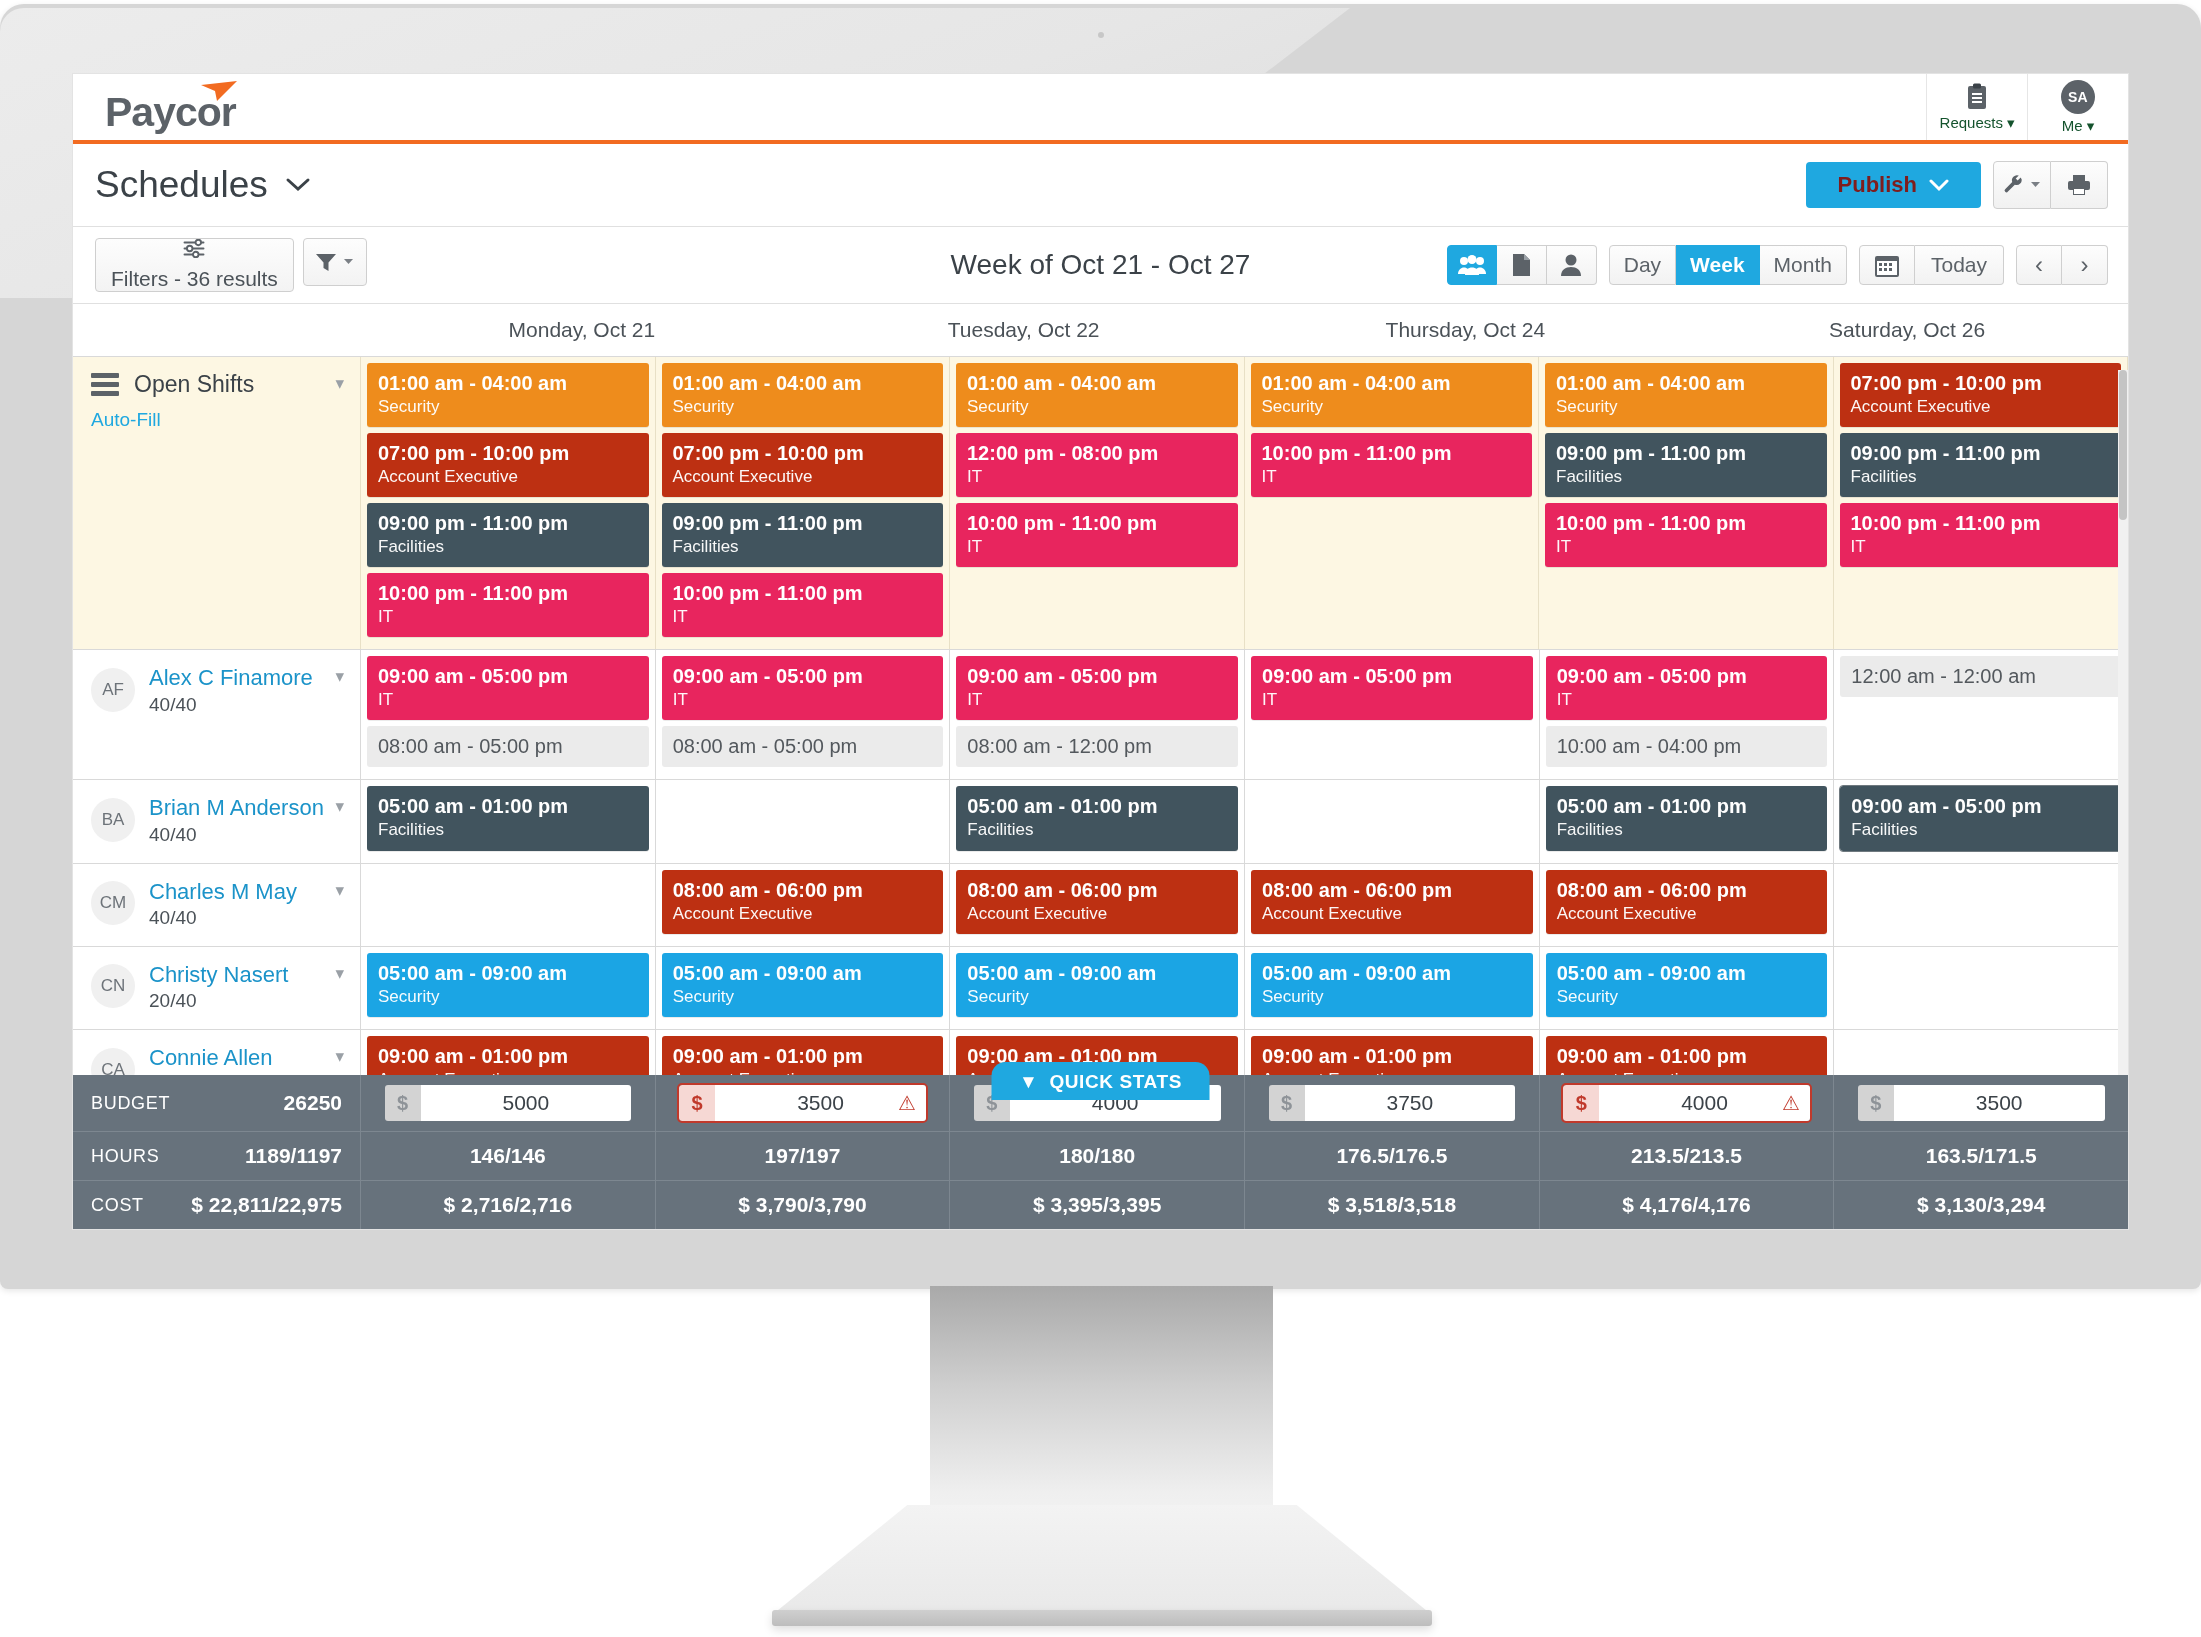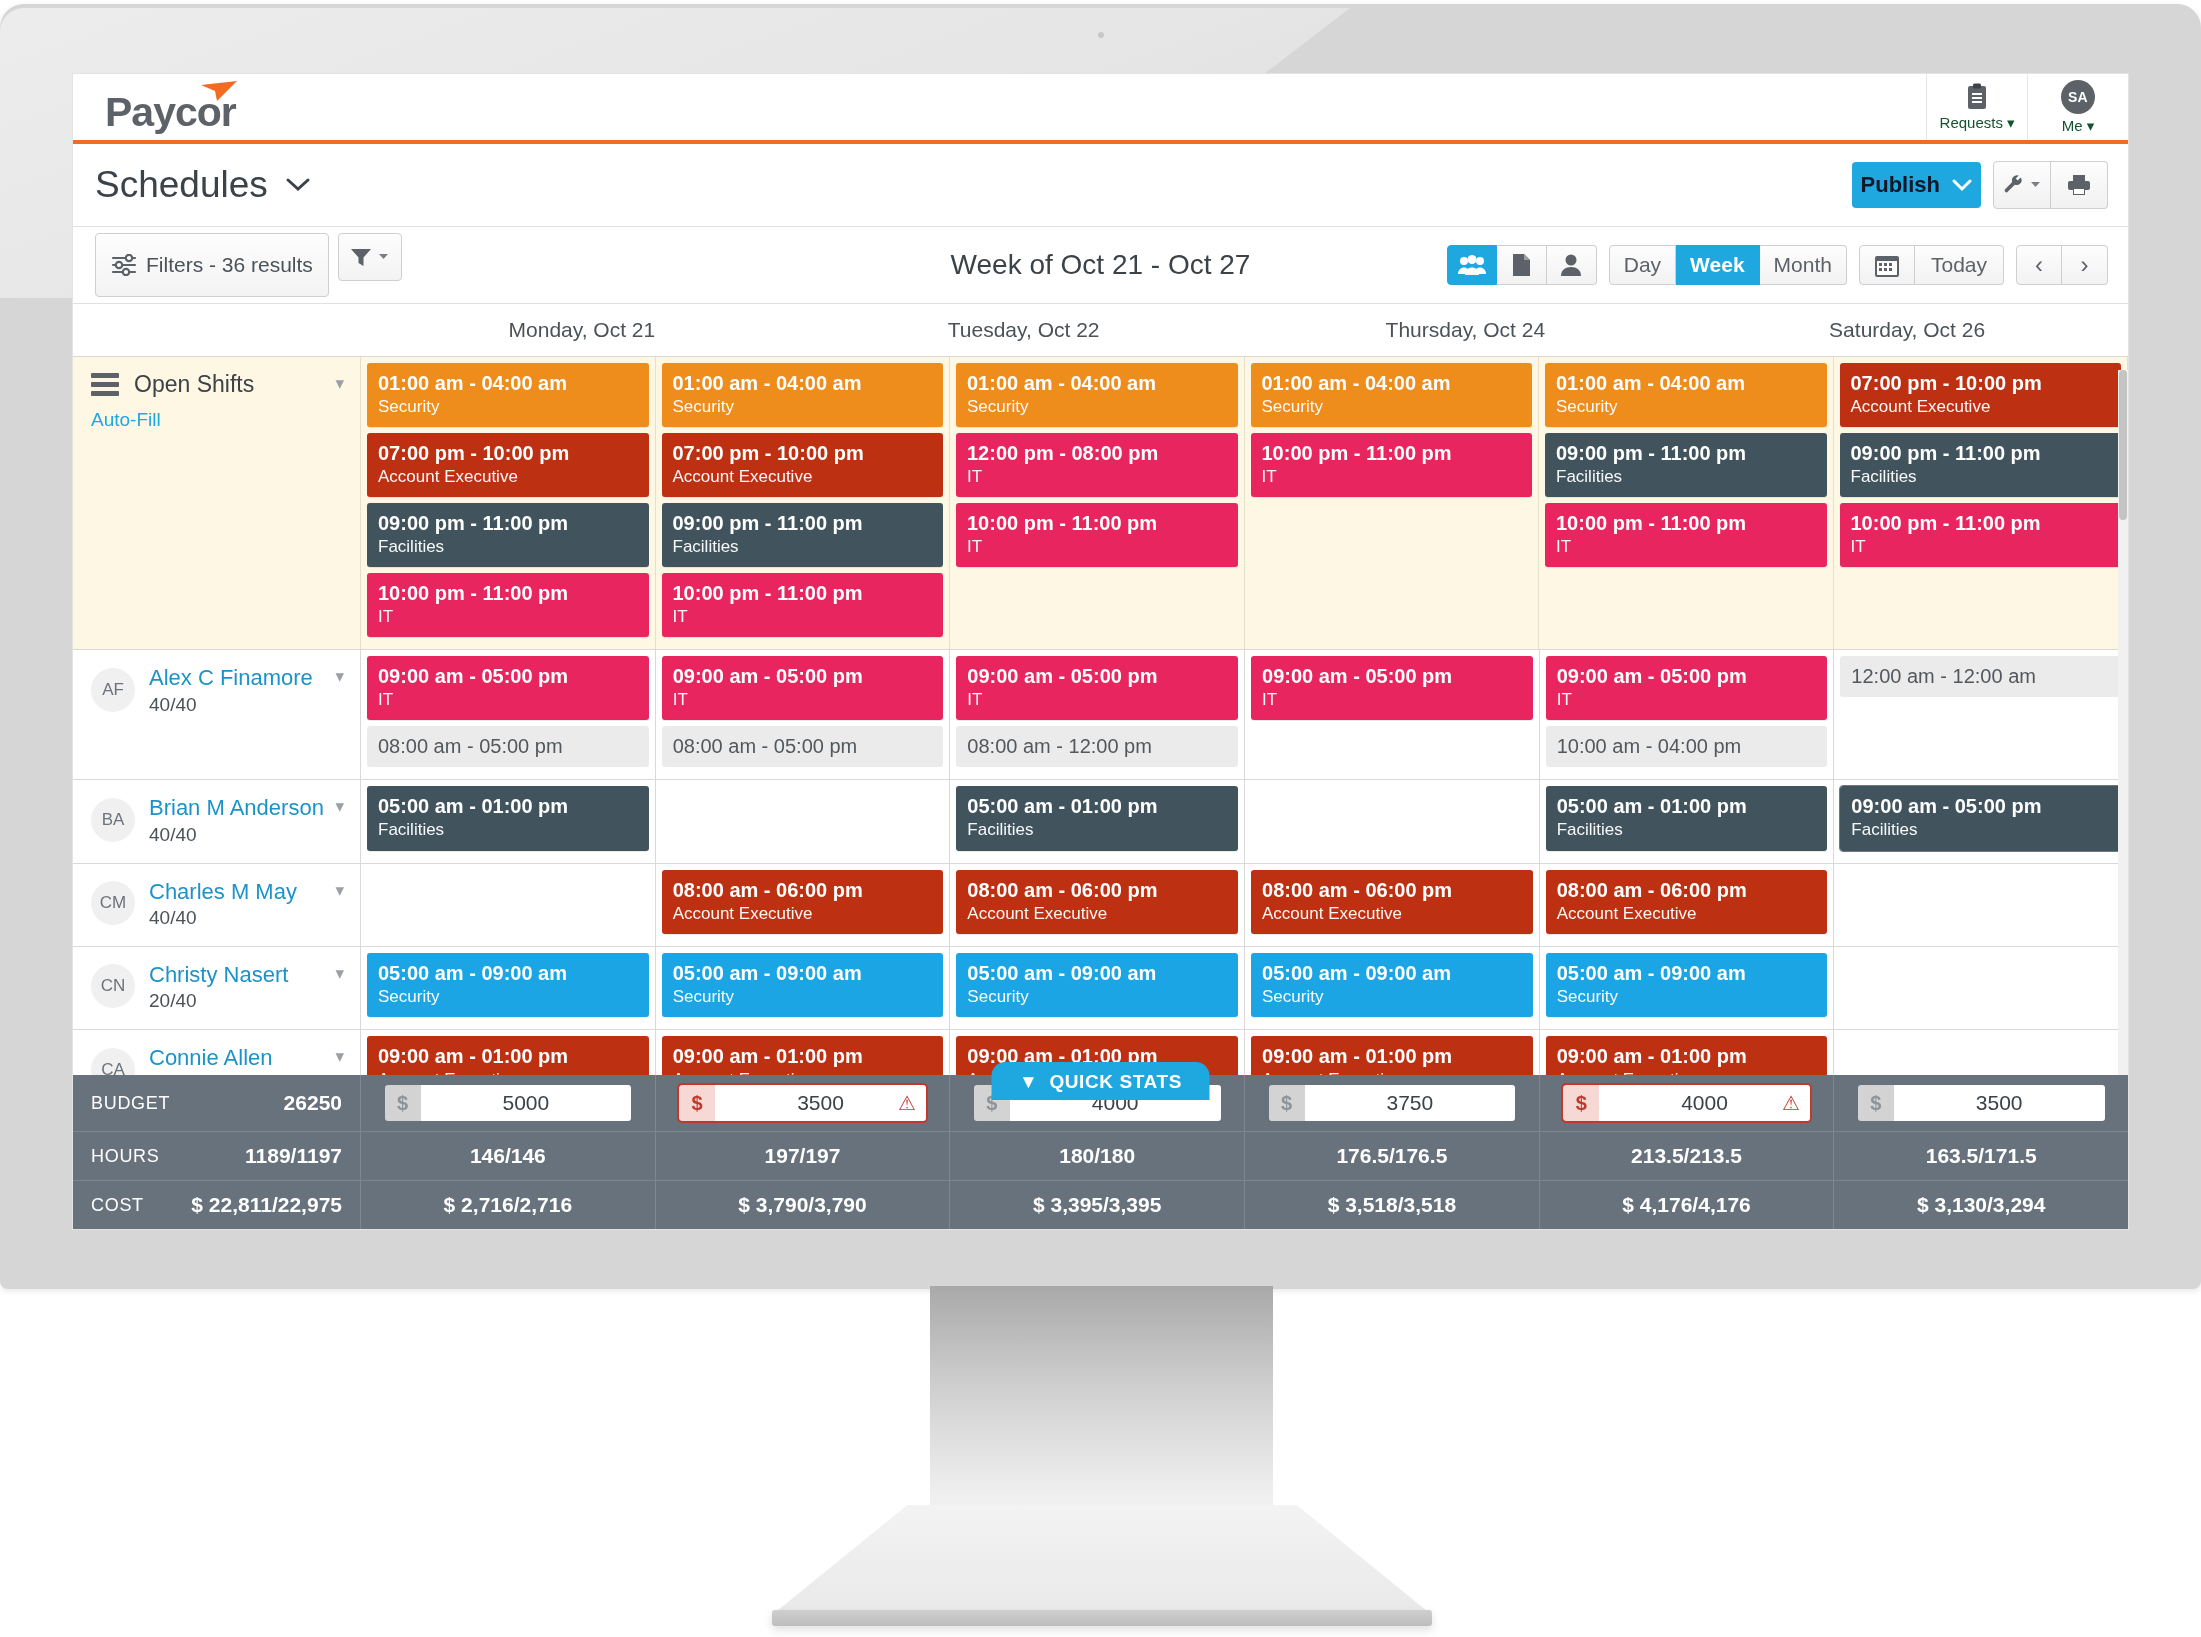--- a/index.html
+++ b/index.html
@@ -57,36 +57,36 @@
   .tb-label{font-size:15px;color:#14532d;display:flex;align-items:center;gap:4px;}
   .avatar-circle{
     width:34px;height:34px;border-radius:50%;background:#5c6268;color:#fff;
     display:flex;align-items:center;justify-content:center;font-size:14px;font-weight:bold;letter-spacing:.3px;
   }
   
   .pagebar{height:82px;display:flex;align-items:center;border-bottom:1px solid #e0e0e0;position:relative;background:#fff;}
   .page-title{margin-left:22px;font-size:37px;color:#3b4248;display:flex;align-items:center;gap:17px;cursor:pointer;}
   .pagebar-right{position:absolute;right:20px;display:flex;align-items:center;gap:12px;}
   .btn-publish{
-    background:#1fa8e0;color:#0f172a;border:none;border-radius:4px;height:46px;padding:0 9px;
+    background:#1fa8e0;color:#7f1d1d;border:none;border-radius:4px;height:46px;padding:0 32px;
     font-size:22px;font-family:inherit;font-weight:bold;display:flex;align-items:center;gap:12px;cursor:pointer;
   }
   .iconbtn-group{display:flex;}
   .iconbtn{
     width:56px;height:46px;background:linear-gradient(180deg,#fdfdfd,#f1f1f1);border:1px solid #cfcfcf;
     display:flex;align-items:center;justify-content:center;gap:5px;cursor:pointer;color:#5c6268;
   }
   .iconbtn:first-child{border-radius:4px 0 0 4px;}
   .iconbtn:last-child{border-radius:0 4px 4px 0;border-left:none;}
   
   .toolbar{height:76px;display:flex;align-items:center;border-bottom:1px solid #e0e0e0;position:relative;background:#fff;}
   .filters-wrap{margin-left:22px;display:flex;gap:9px;}
   .btn-filters{
-    height:64px;padding:0 15px;background:linear-gradient(180deg,#fdfdfd,#f3f3f3);border:1px solid #cfcfcf;border-radius:4px;
-    display:flex;align-items:center;gap:9px;font-size:21px;color:#4b5258;cursor:pointer;font-family:inherit;
+    height:54px;padding:0 15px;background:linear-gradient(180deg,#fdfdfd,#f3f3f3);border:1px solid #cfcfcf;border-radius:4px;
+    display:flex;align-items:center;gap:9px;font-size:21px;color:#4b5258;cursor:pointer;font-family:inherit;flex-direction:column;
   }
   .btn-funnel{
     width:62px;height:46px;background:linear-gradient(180deg,#fdfdfd,#f3f3f3);border:1px solid #cfcfcf;border-radius:4px;
     display:flex;align-items:center;justify-content:center;gap:6px;color:#5c6268;cursor:pointer;
   }
   .week-title{
     position:absolute;left:0;right:0;text-align:center;font-size:28px;color:#3b4248;pointer-events:none;
   }
   .toolbar-right{position:absolute;right:20px;display:flex;align-items:center;gap:12px;}
   .seg{display:flex;}

